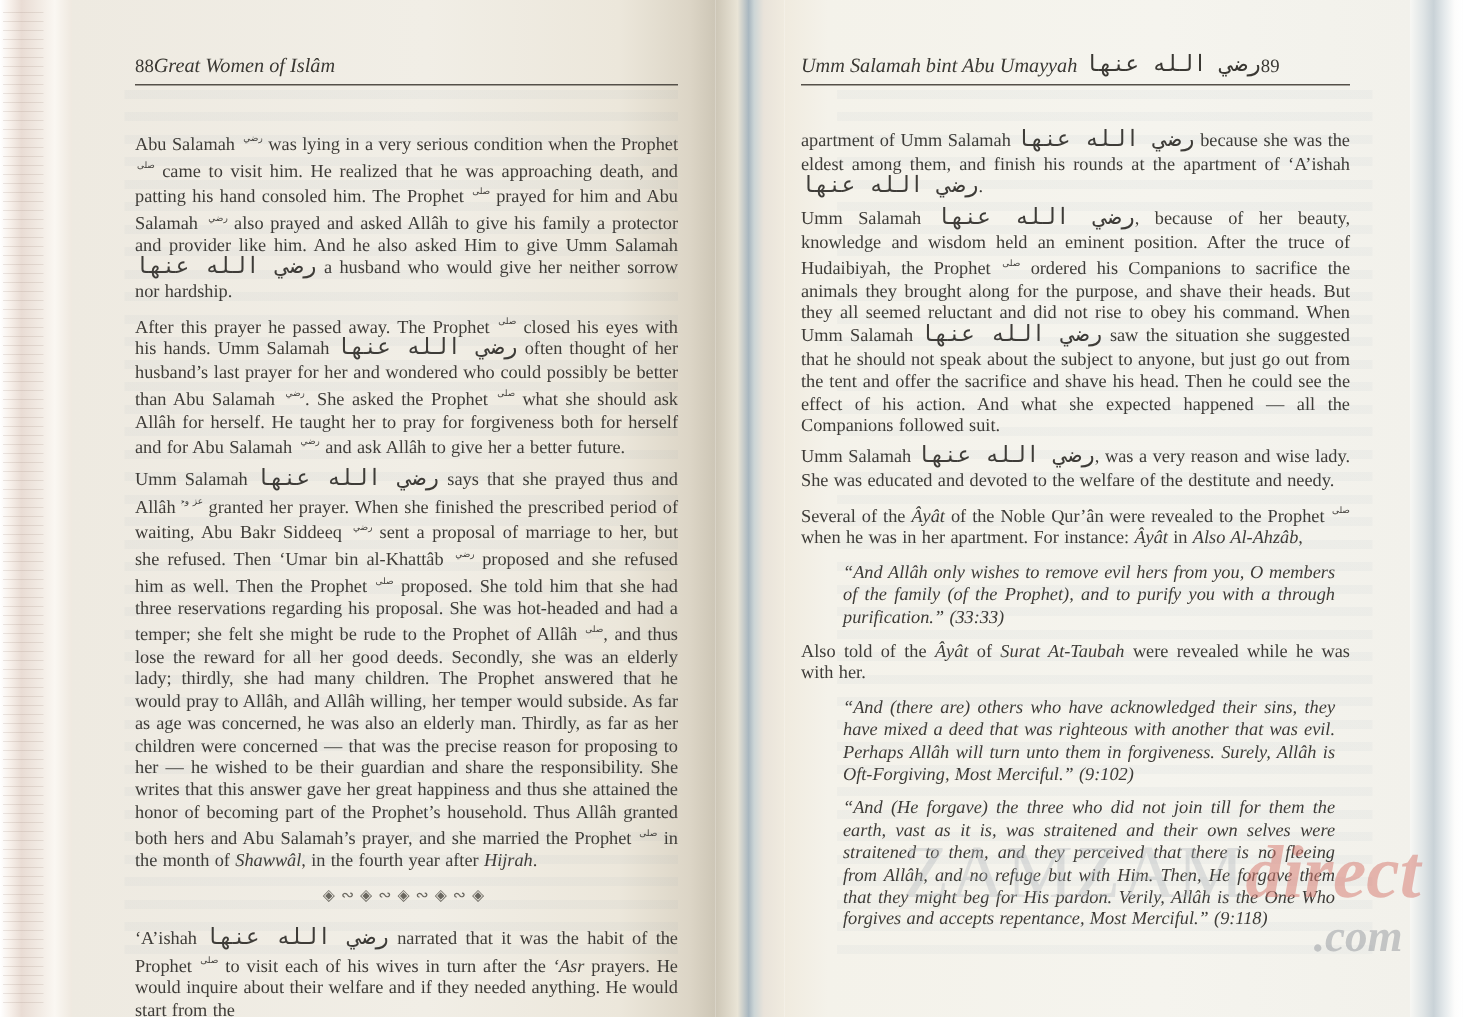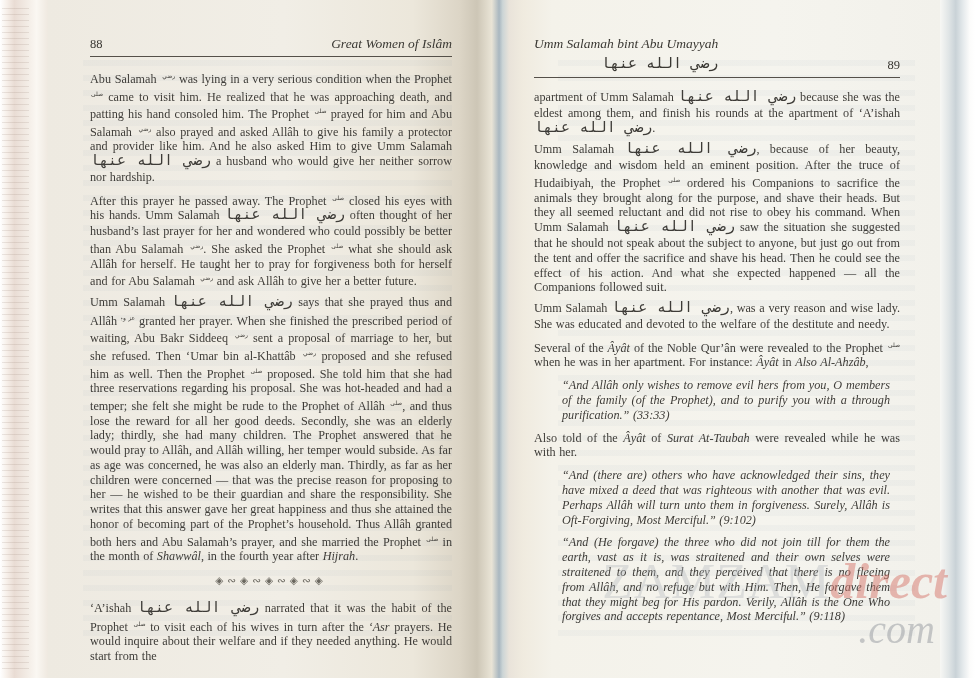--- a/index.html
+++ b/index.html
@@ -40,27 +40,27 @@
   .page-left::after,.page-right::after{
     content:"";position:absolute;left:35px;right:25px;top:60px;bottom:40px;
     background:repeating-linear-gradient(to bottom,rgba(96,124,152,.045) 0 6px,rgba(0,0,0,0) 6px 15px);
     pointer-events:none;
   }
   
   .col{position:absolute;top:36px;color:#3e3c38;}
   .col-left{left:90px;width:362px;}
   .col-right{left:534px;width:366px;}
   .page-head{
-    display:flex;justify-content:space-between;align-items:flex-end;
-    border-bottom:1.5px solid #555049;padding-bottom:4px;margin-bottom:12px;
+    display:flex;align-items:flex-end;
+    border-bottom:1.5px solid #555049;padding-bottom:4px;margin-bottom:29px;
     font-size:13px;line-height:16px;color:#3a3833;
   }
   .head-title{font-style:italic;font-size:13.5px;white-space:nowrap;}
   .page-num{font-size:12.5px;}
-  .head-group{display:flex;align-items:flex-end;gap:5px;white-space:nowrap;flex-direction:column;}
+  .head-group{display:flex;align-items:flex-end;gap:5px;white-space:nowrap;}
   .body-text p.para{
     margin:0 0 6px;font-size:12.2px;line-height:14.8px;
     text-align:justify;word-spacing:.5px;
   }
   .body-text p.quote{
     margin:8px 10px 8px 28px;font-style:italic;
   }
   .body-text p.ornament{
     text-align:center;letter-spacing:4px;color:#6a675f;font-size:10.5px;
     margin:10px 0 12px;
@@ -74,22 +74,22 @@
   }
   .hc{max-width:15px;}
   .hp{max-width:13px;}
   .hg{max-width:14px;}
   
   .watermark{position:absolute;right:28px;top:556px;pointer-events:none;
     font-family:"Liberation Serif",serif;white-space:nowrap;text-align:right;}
   .wm-line1{font-size:50px;line-height:1;}
   .wm-zam{color:rgba(178,184,190,.38);letter-spacing:1px;}
   .wm-direct{font-style:italic;font-weight:bold;color:rgba(214,122,114,.52);}
-  .wm-line2{font-size:40px;line-height:1;margin-top:4px;margin-right:12px;
-    font-style:italic;font-weight:normal;color:rgba(148,152,158,.5);}
+  .wm-line2{font-size:30px;line-height:1;margin-top:4px;margin-right:12px;
+    font-style:italic;font-weight:bold;color:rgba(148,152,158,.5);}
 </style>
 </head>
 <body>
 
 <div class="book">
 
   <div class="edge-left">
     <div class="stack-lines"></div>
   </div>
 

